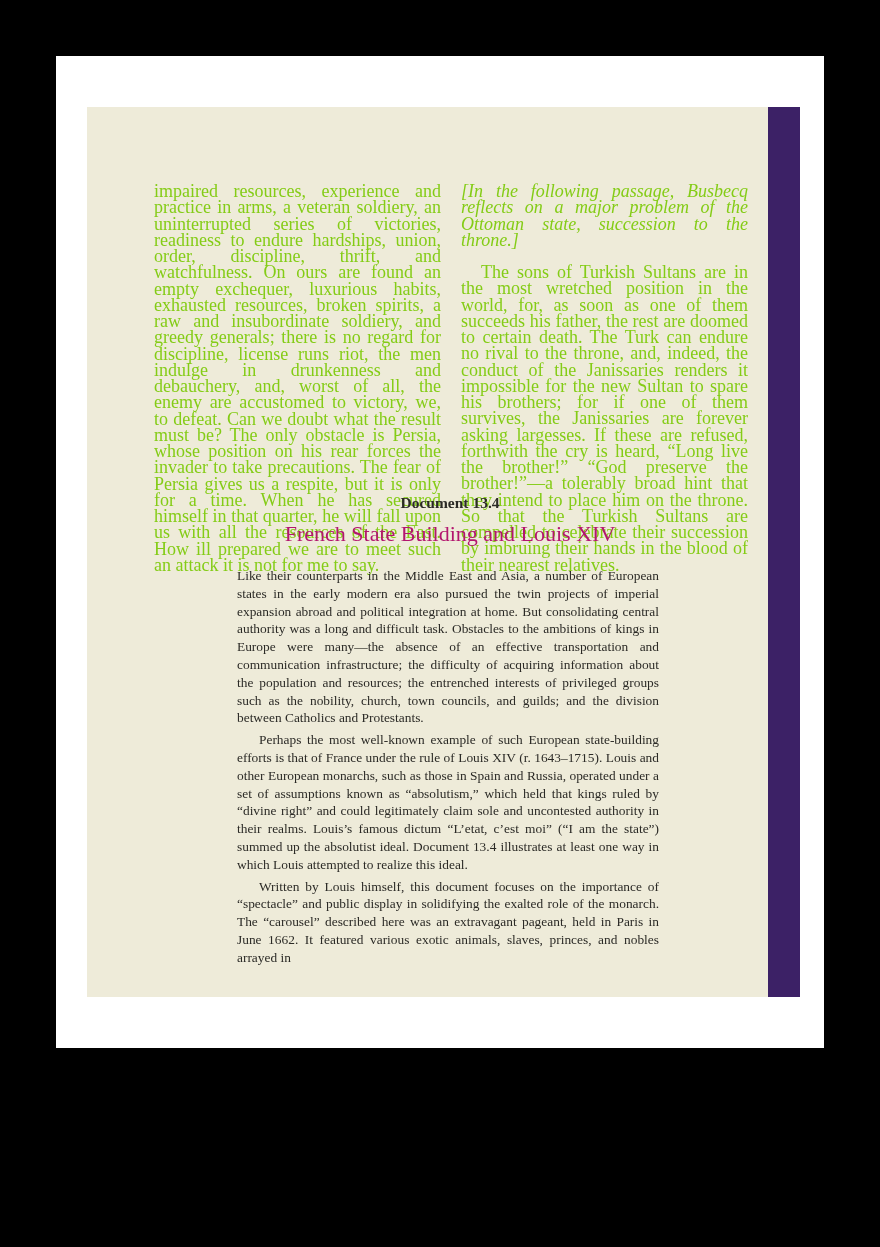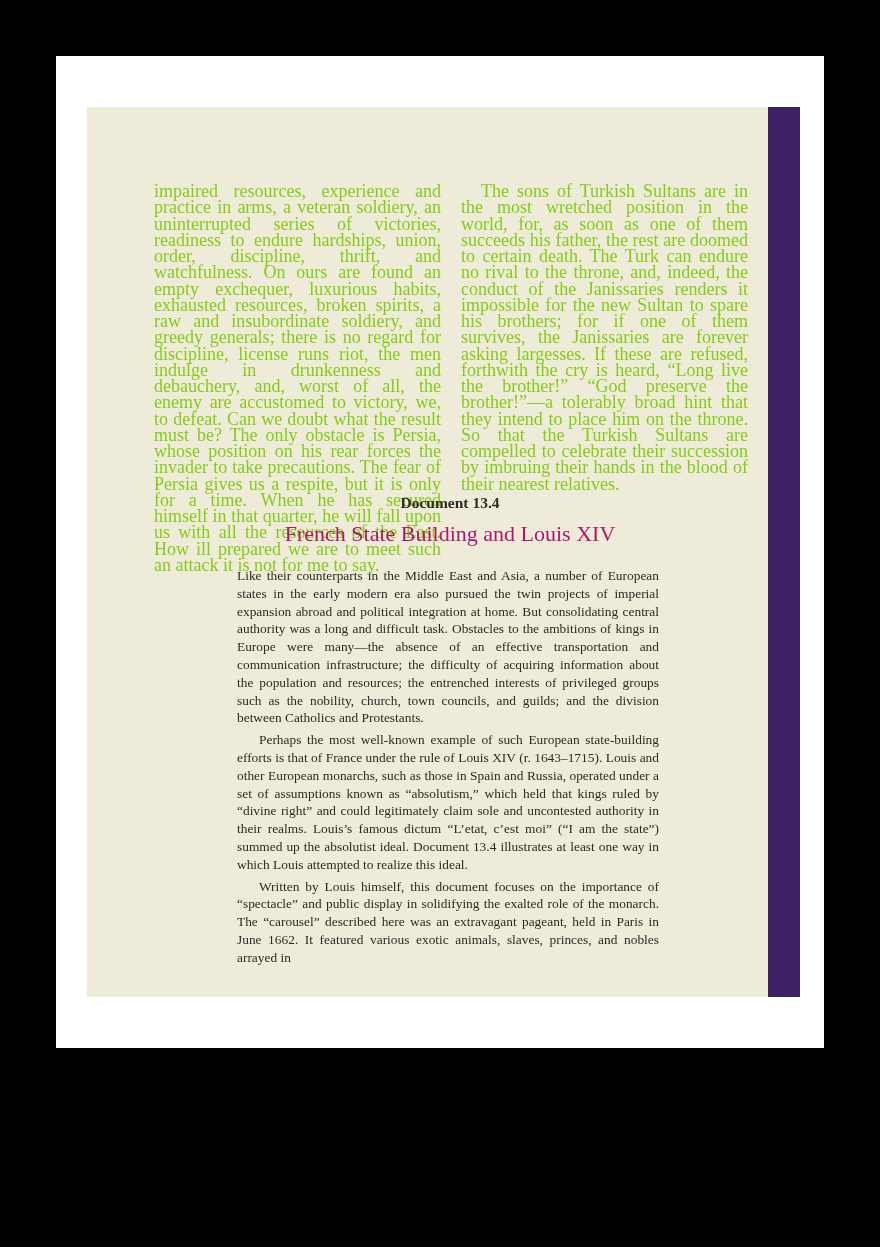--- a/index.html
+++ b/index.html
@@ -63,20 +63,21 @@
 
 <div class="page"></div>
 <div class="panel"></div>
 <div class="side-bar"></div>
 
 <div class="col col-left">
   <p>impaired resources, experience and practice in arms, a veteran soldiery, an uninterrupted series of victories, readiness to endure hardships, union, order, discipline, thrift, and watchfulness. On ours are found an empty exchequer, luxurious habits, exhausted resources, broken spirits, a raw and insubordinate soldiery, and greedy generals; there is no regard for discipline, license runs riot, the men indulge in drunkenness and debauchery, and, worst of all, the enemy are accustomed to victory, we, to defeat. Can we doubt what the result must be? The only obstacle is Persia, whose position on his rear forces the invader to take precautions. The fear of Persia gives us a respite, but it is only for a time. When he has secured himself in that quarter, he will fall upon us with all the resources of the East. How ill prepared we are to meet such an attack it is not for me to say.</p>
 </div>
 
 <div class="col col-right">
+  <p class="intro">[In the following passage, Busbecq reflects on a major problem of the Ottoman state, succession to the throne.]</p>
   <p class="indent">The sons of Turkish Sultans are in the most wretched position in the world, for, as soon as one of them succeeds his father, the rest are doomed to certain death. The Turk can endure no rival to the throne, and, indeed, the conduct of the Janissaries renders it impossible for the new Sultan to spare his brothers; for if one of them survives, the Janissaries are forever asking largesses. If these are refused, forthwith the cry is heard, “Long live the brother!” “God preserve the brother!”—a tolerably broad hint that they intend to place him on the throne. So that the Turkish Sultans are compelled to celebrate their succession by imbruing their hands in the blood of their nearest relatives.</p>
 </div>
 
 <div class="doc-label">Document 13.4</div>
 <div class="doc-title">French State Building and Louis XIV</div>
 
 <div class="body-text">
   <p>Like their counterparts in the Middle East and Asia, a number of European states in the early modern era also pursued the twin projects of imperial expansion abroad and political integration at home. But consolidating central authority was a long and difficult task. Obstacles to the ambitions of kings in Europe were many—the absence of an effective transportation and communication infrastructure; the difficulty of acquiring information about the population and resources; the entrenched interests of privileged groups such as the nobility, church, town councils, and guilds; and the division between Catholics and Protestants.</p>
   <p><span>Perhaps the most well-known example of such European state-building efforts is that of France under the rule of Louis XIV (r. 1643–1715). Louis and other European monarchs, such as those in Spain and Russia, operated under a set of assumptions known as “absolutism,” which held that kings ruled by “divine right” and could legitimately claim sole and uncontested authority in their realms. Louis’s famous dictum</span> <span class="it">“L’etat, c’est moi”</span><span> (“I am the state”) summed up the absolutist ideal. Document 13.4 illustrates at least one way in which Louis attempted to realize this ideal.</span></p>
   <p>Written by Louis himself, this document focuses on the importance of “spectacle” and public display in solidifying the exalted role of the monarch. The “carousel” described here was an extravagant pageant, held in Paris in June 1662. It featured various exotic animals, slaves, princes, and nobles arrayed in</p>

